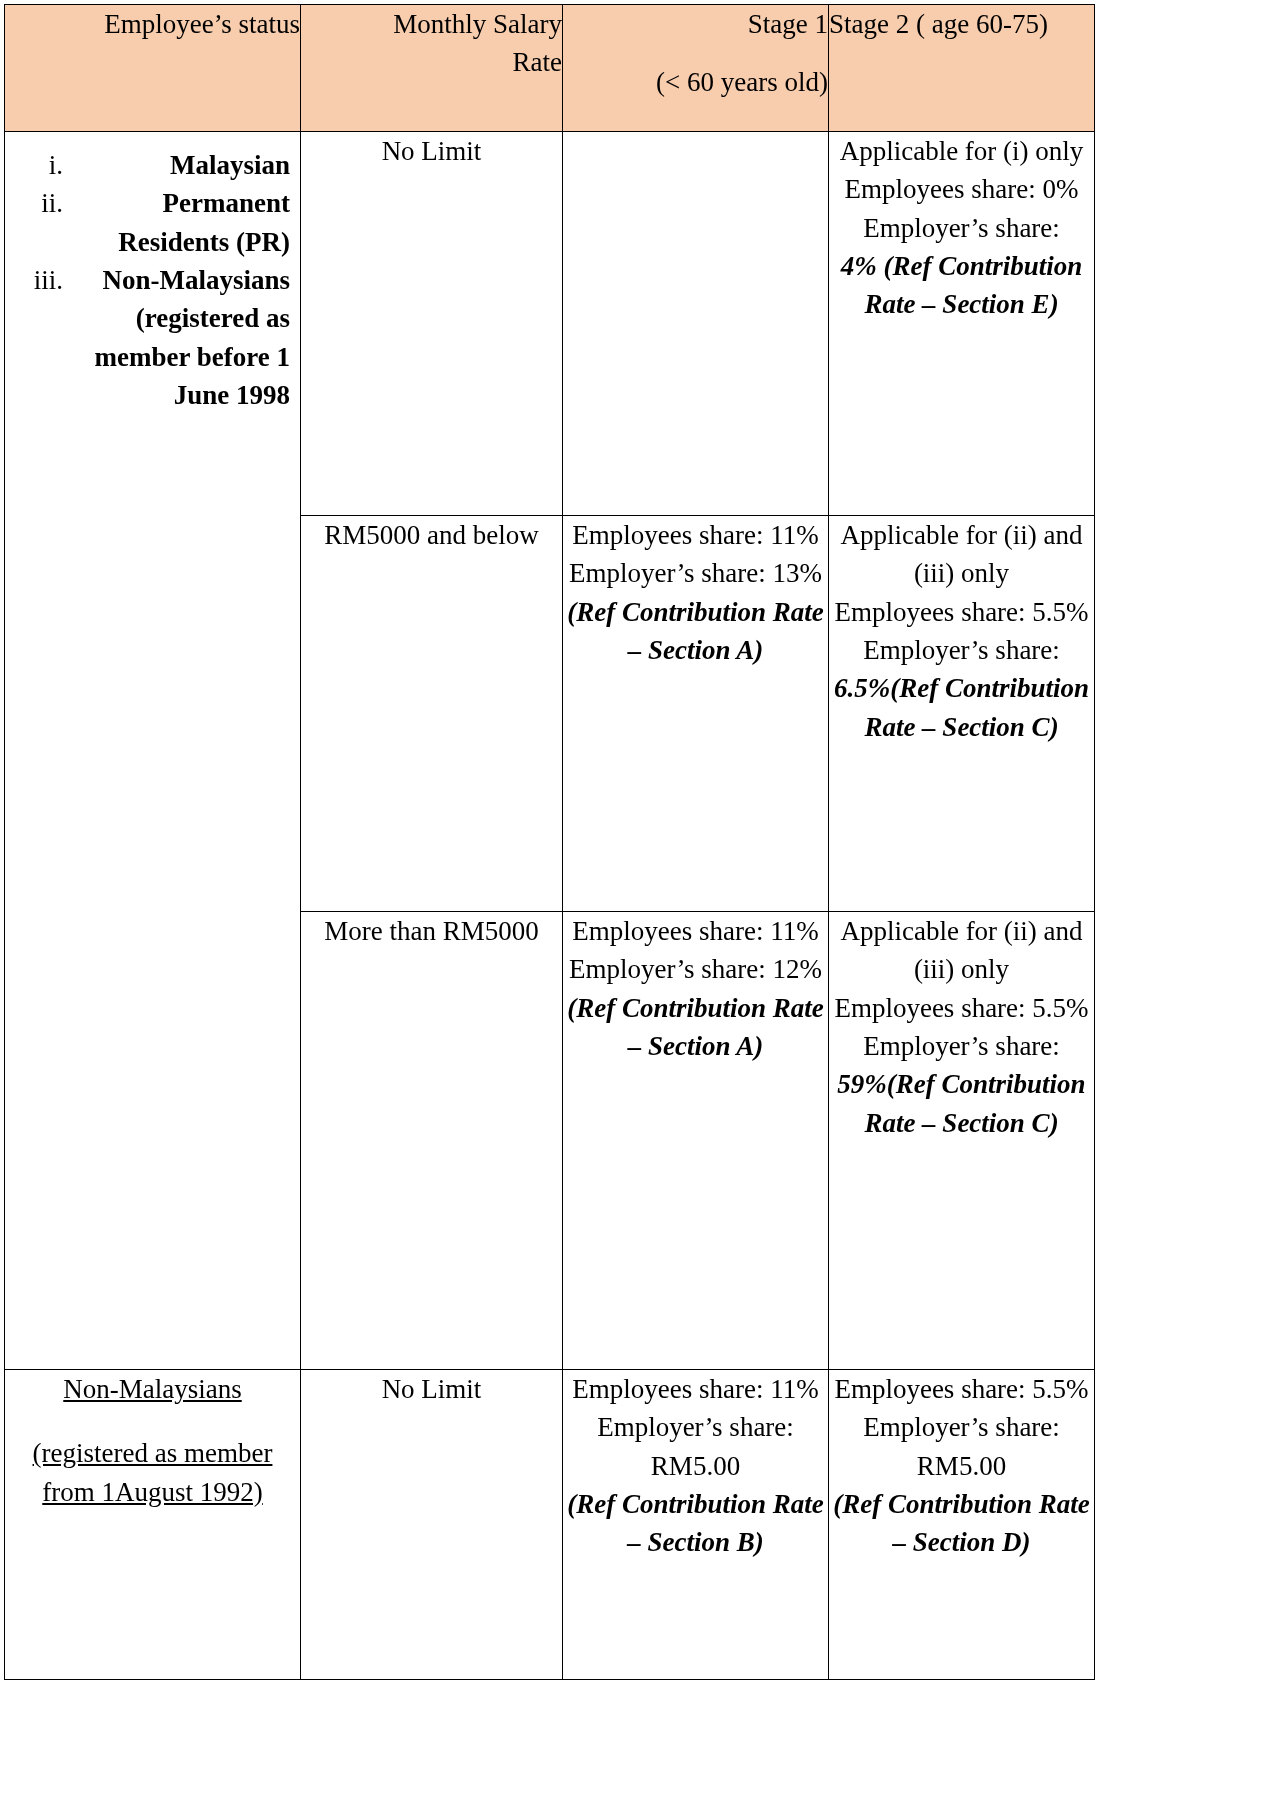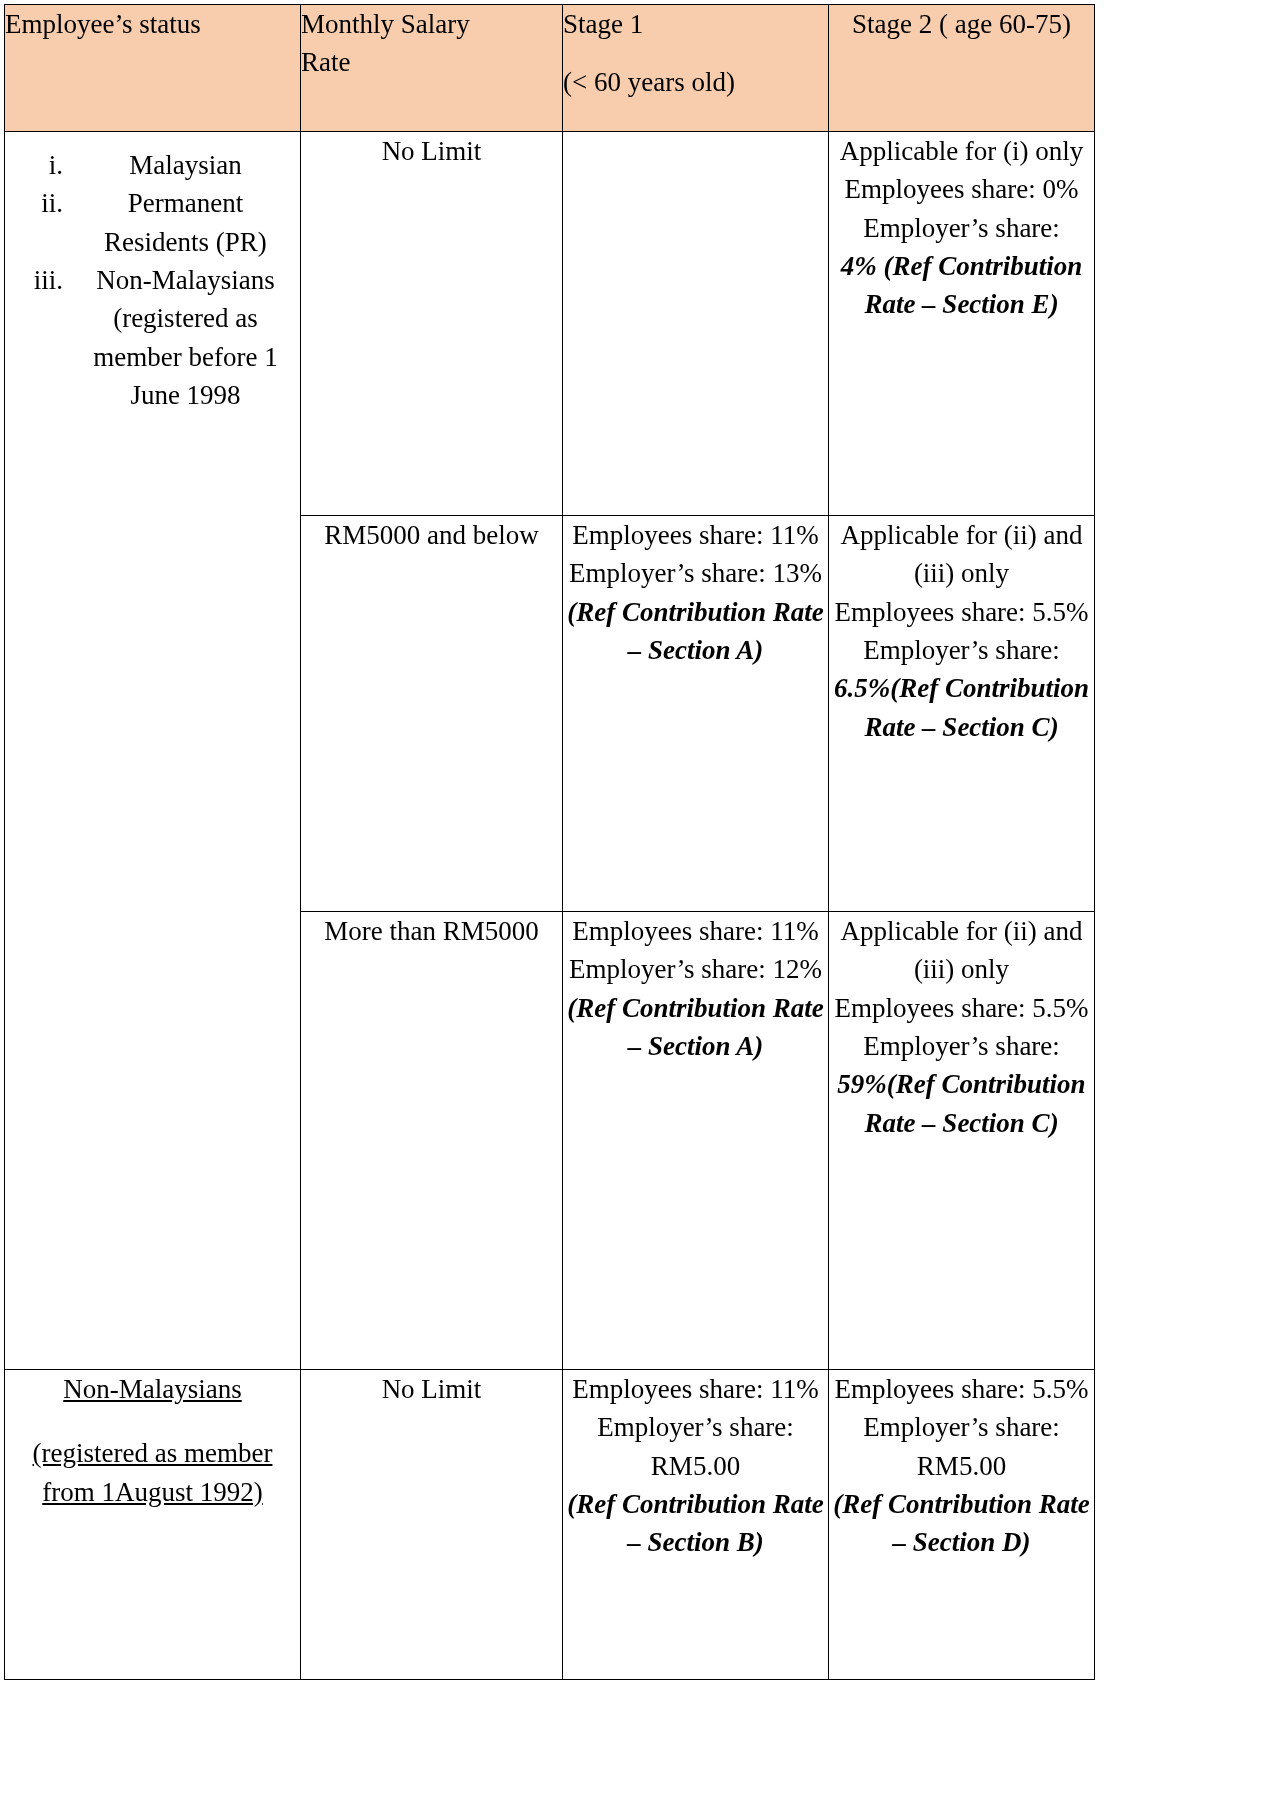--- a/index.html
+++ b/index.html
@@ -44,28 +44,28 @@
 
   
   col.c-status  { width: 296px; }
   col.c-salary  { width: 262px; }
   col.c-stage1  { width: 266px; }
   col.c-stage2  { width: 266px; }
 
   
   thead td {
     background: #f8cdae;
-    text-align: left;
+    text-align: right;
     vertical-align: top;
     height: 126px;
     padding: 12px 8px 0 8px;
   }
   .hdr-line  { display: block; }
   .hdr-sub   { display: block; margin-top: 20px; }
-  .hdr-left  { text-align: center; padding-left: 10px; }
+  .hdr-left  { text-align: left; padding-left: 10px; }
 
   
   .status-list {
     list-style: none;
     margin: 0;
     padding: 14px 0 0 0;
   }
   .status-list li {
     display: flex;
     align-items: flex-start;
@@ -73,22 +73,23 @@
   }
   .roman {
     width: 76px;
     flex: 0 0 76px;
     text-align: right;
     padding-right: 18px;
     box-sizing: border-box;
   }
   .litem {
     flex: 1 1 auto;
-    text-align: center;
+    text-align: right;
     padding-right: 10px;
+    font-weight: bold;
   }
 
   
   .cell-pad     { padding: 14px 8px 10px 10px; }
   .cell-center  { text-align: center; }
   .cell-left    { text-align: center; }
   .ital         { font-style: italic; font-weight: bold; }
   .nowrapline   { display: block; }
 
   .r1 { height: 384px; }

